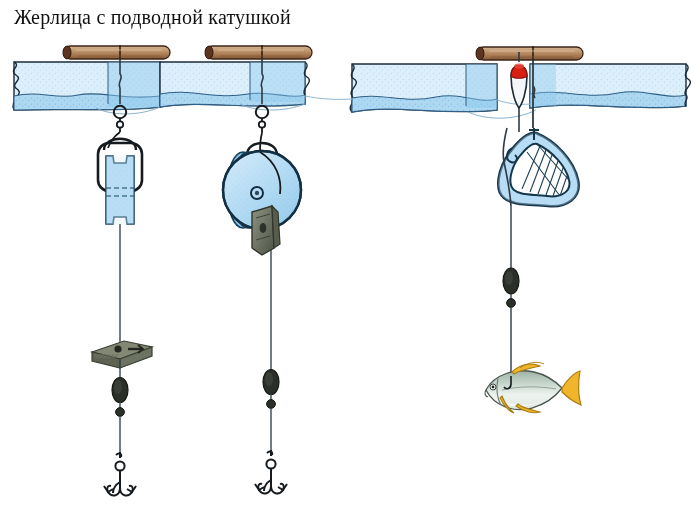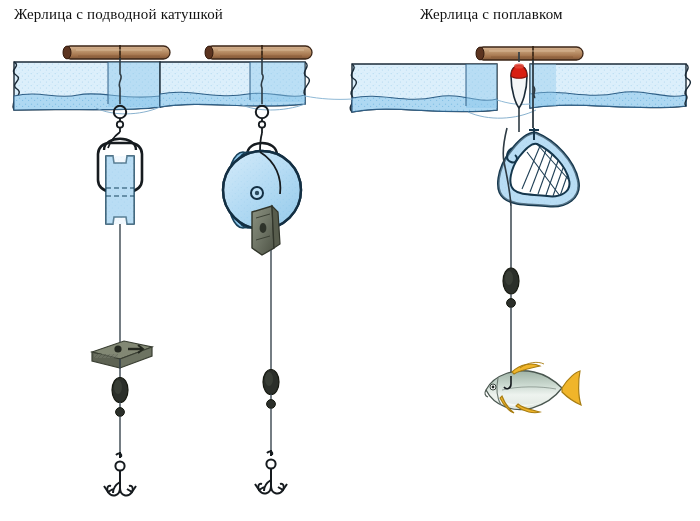--- a/index.html
+++ b/index.html
@@ -17,21 +17,21 @@
   }
   #stage {
     position: relative;
     width: 700px;
     height: 521px;
     background: #ffffff;
   }
   .title {
     position: absolute;
     top: 6px;
-    font-size: 15px;
+    font-size: 20px;
     color: #111111;
     white-space: nowrap;
     letter-spacing: 0.2px;
     font-family: "Liberation Serif", "DejaVu Serif", serif;
   }
   #title-left  { left: 14px; }
   #title-right { left: 420px; }
 
   #diagram-svg {
     position: absolute;
@@ -42,21 +42,20 @@
     display: block;
   }
 </style>
 </head>
 <body>
 
 <div id="stage">
 
   <div class="title" id="title-left">Жерлица с подводной катушкой</div>
 
-  <div class="title" id="title-right">Жерлица с поплавком</div>
 
   <svg id="diagram-svg" viewBox="0 0 700 521" xmlns="http://www.w3.org/2000/svg">
     <defs>
 
       <pattern id="iceSpeckle" width="6" height="6" patternUnits="userSpaceOnUse">
         <rect width="6" height="6" fill="#dceffb"></rect>
         <circle cx="1.2" cy="1.6" r="0.6" fill="#9ccde9" opacity="0.75"></circle>
         <circle cx="4.4" cy="3.9" r="0.5" fill="#8cc4e4" opacity="0.65"></circle>
         <circle cx="3.0" cy="0.7" r="0.4" fill="#b5dcf3" opacity="0.8"></circle>
       </pattern>

